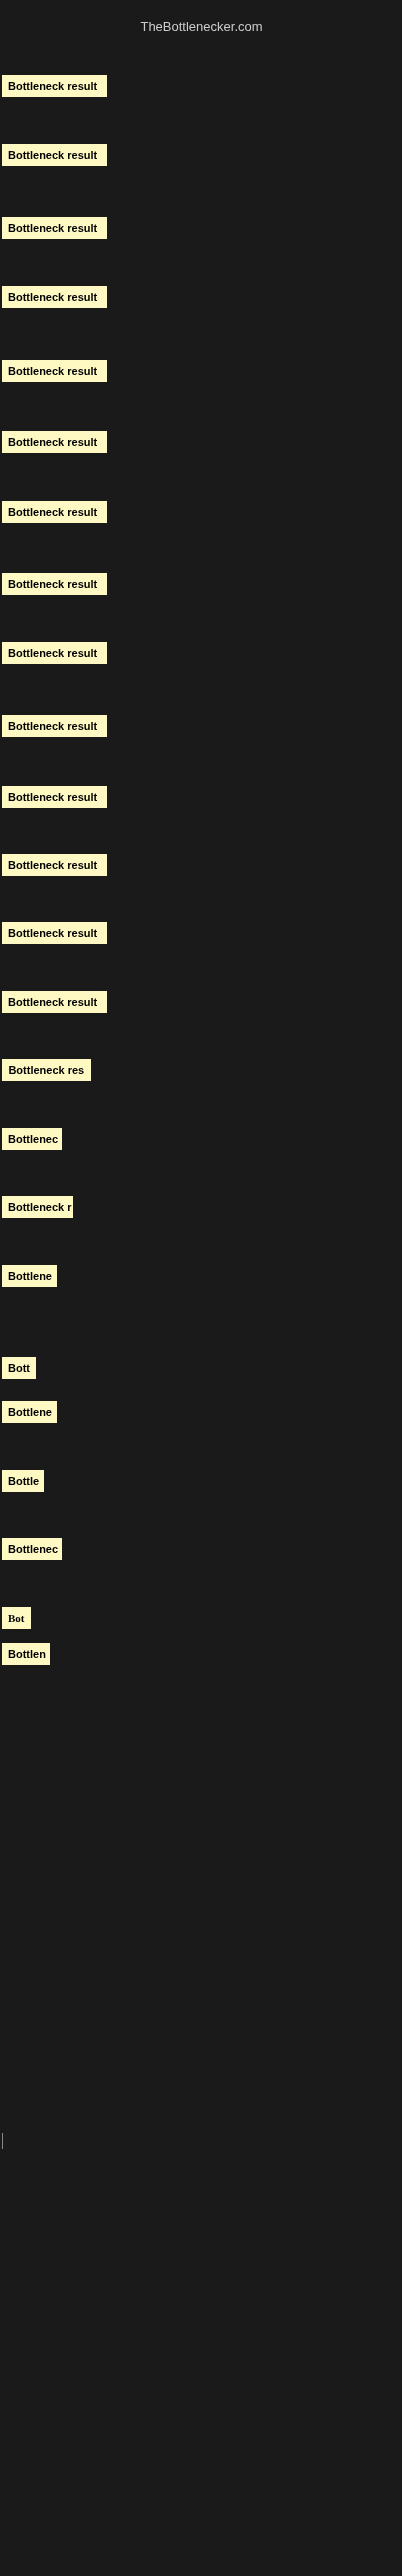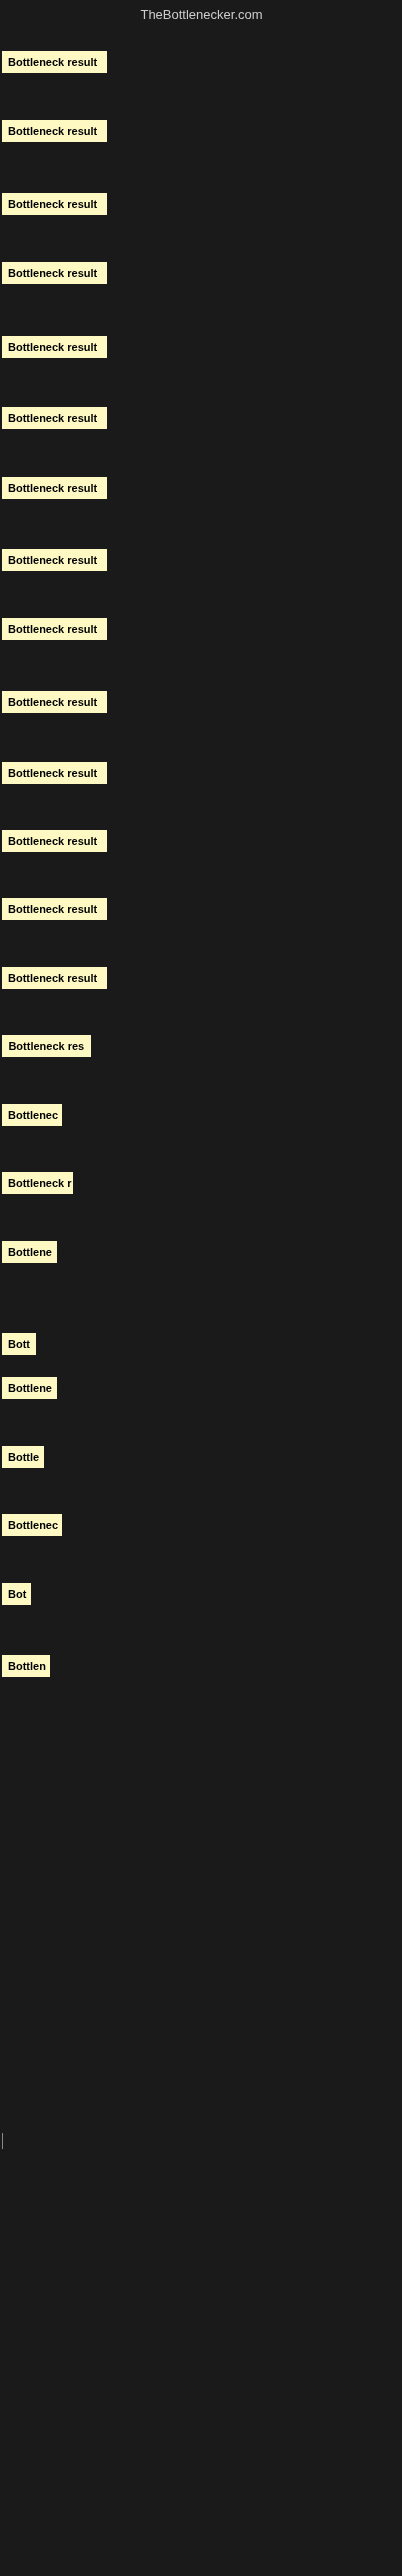--- a/index.html
+++ b/index.html
@@ -13,21 +13,21 @@
       min-height: 2576px;
       background-color: #1a1a1a;
       font-family: Arial, sans-serif;
       position: relative;
     }
 
     .site-title {
       text-align: center;
       color: #cccccc;
       font-size: 13px;
-      padding: 7px 0;
+      padding: 19px 0;
       font-weight: normal;
     }
 
     .bottleneck-item {
       margin: 0 0 6.4px 0;
       padding: 4.8px 6.4px;
       background-color: #fef9c3;
       color: #000000;
       font-size: 11px;
       font-weight: bold;
@@ -69,18 +69,18 @@
     <div class="bottleneck-item" style="position: absolute; top: 869px; left: 1.6px; width: 105px;">Bottleneck result</div>
     <div class="bottleneck-item" style="position: absolute; top: 938px; left: 1.6px; width: 105px;">Bottleneck result</div>
     <div class="bottleneck-item" style="position: absolute; top: 1006px; left: 1.6px; width: 89px; text-align: right;">Bottleneck res</div>
     <div class="bottleneck-item" style="position: absolute; top: 1075px; left: 1.6px; width: 60px;">Bottlenec</div>
     <div class="bottleneck-item" style="position: absolute; top: 1143px; left: 1.6px; width: 71px;">Bottleneck r</div>
     <div class="bottleneck-item" style="position: absolute; top: 1212px; left: 1.6px; width: 55px;">Bottlene</div>
     <div class="bottleneck-item" style="position: absolute; top: 1304px; left: 1.6px; width: 34px;">Bott</div>
     <div class="bottleneck-item" style="position: absolute; top: 1348px; left: 1.6px; width: 55px;">Bottlene</div>
     <div class="bottleneck-item" style="position: absolute; top: 1417px; left: 1.6px; width: 42px; text-align: right;">Bottle</div>
     <div class="bottleneck-item" style="position: absolute; top: 1485px; left: 1.6px; width: 60px;">Bottlenec</div>
-    <div class="bottleneck-item" style="position: absolute; top: 1554px; left: 1.6px; width: 29px;">Bot</div>
-    <div class="bottleneck-item" style="position: absolute; top: 1626px; left: 1.6px; width: 48px;">Bottlen</div>
+    <div class="bottleneck-item" style="position: absolute; top: 1554px; left: 1.6px; width: 29px; font-family: Liberation Serif, serif;">Bot</div>
+    <div class="bottleneck-item" style="position: absolute; top: 1590px; left: 1.6px; width: 48px;">Bottlen</div>
   </div>
 
 <div class="cursor-line" style="top: 2133px;"></div>
 
 
 </body></html>

